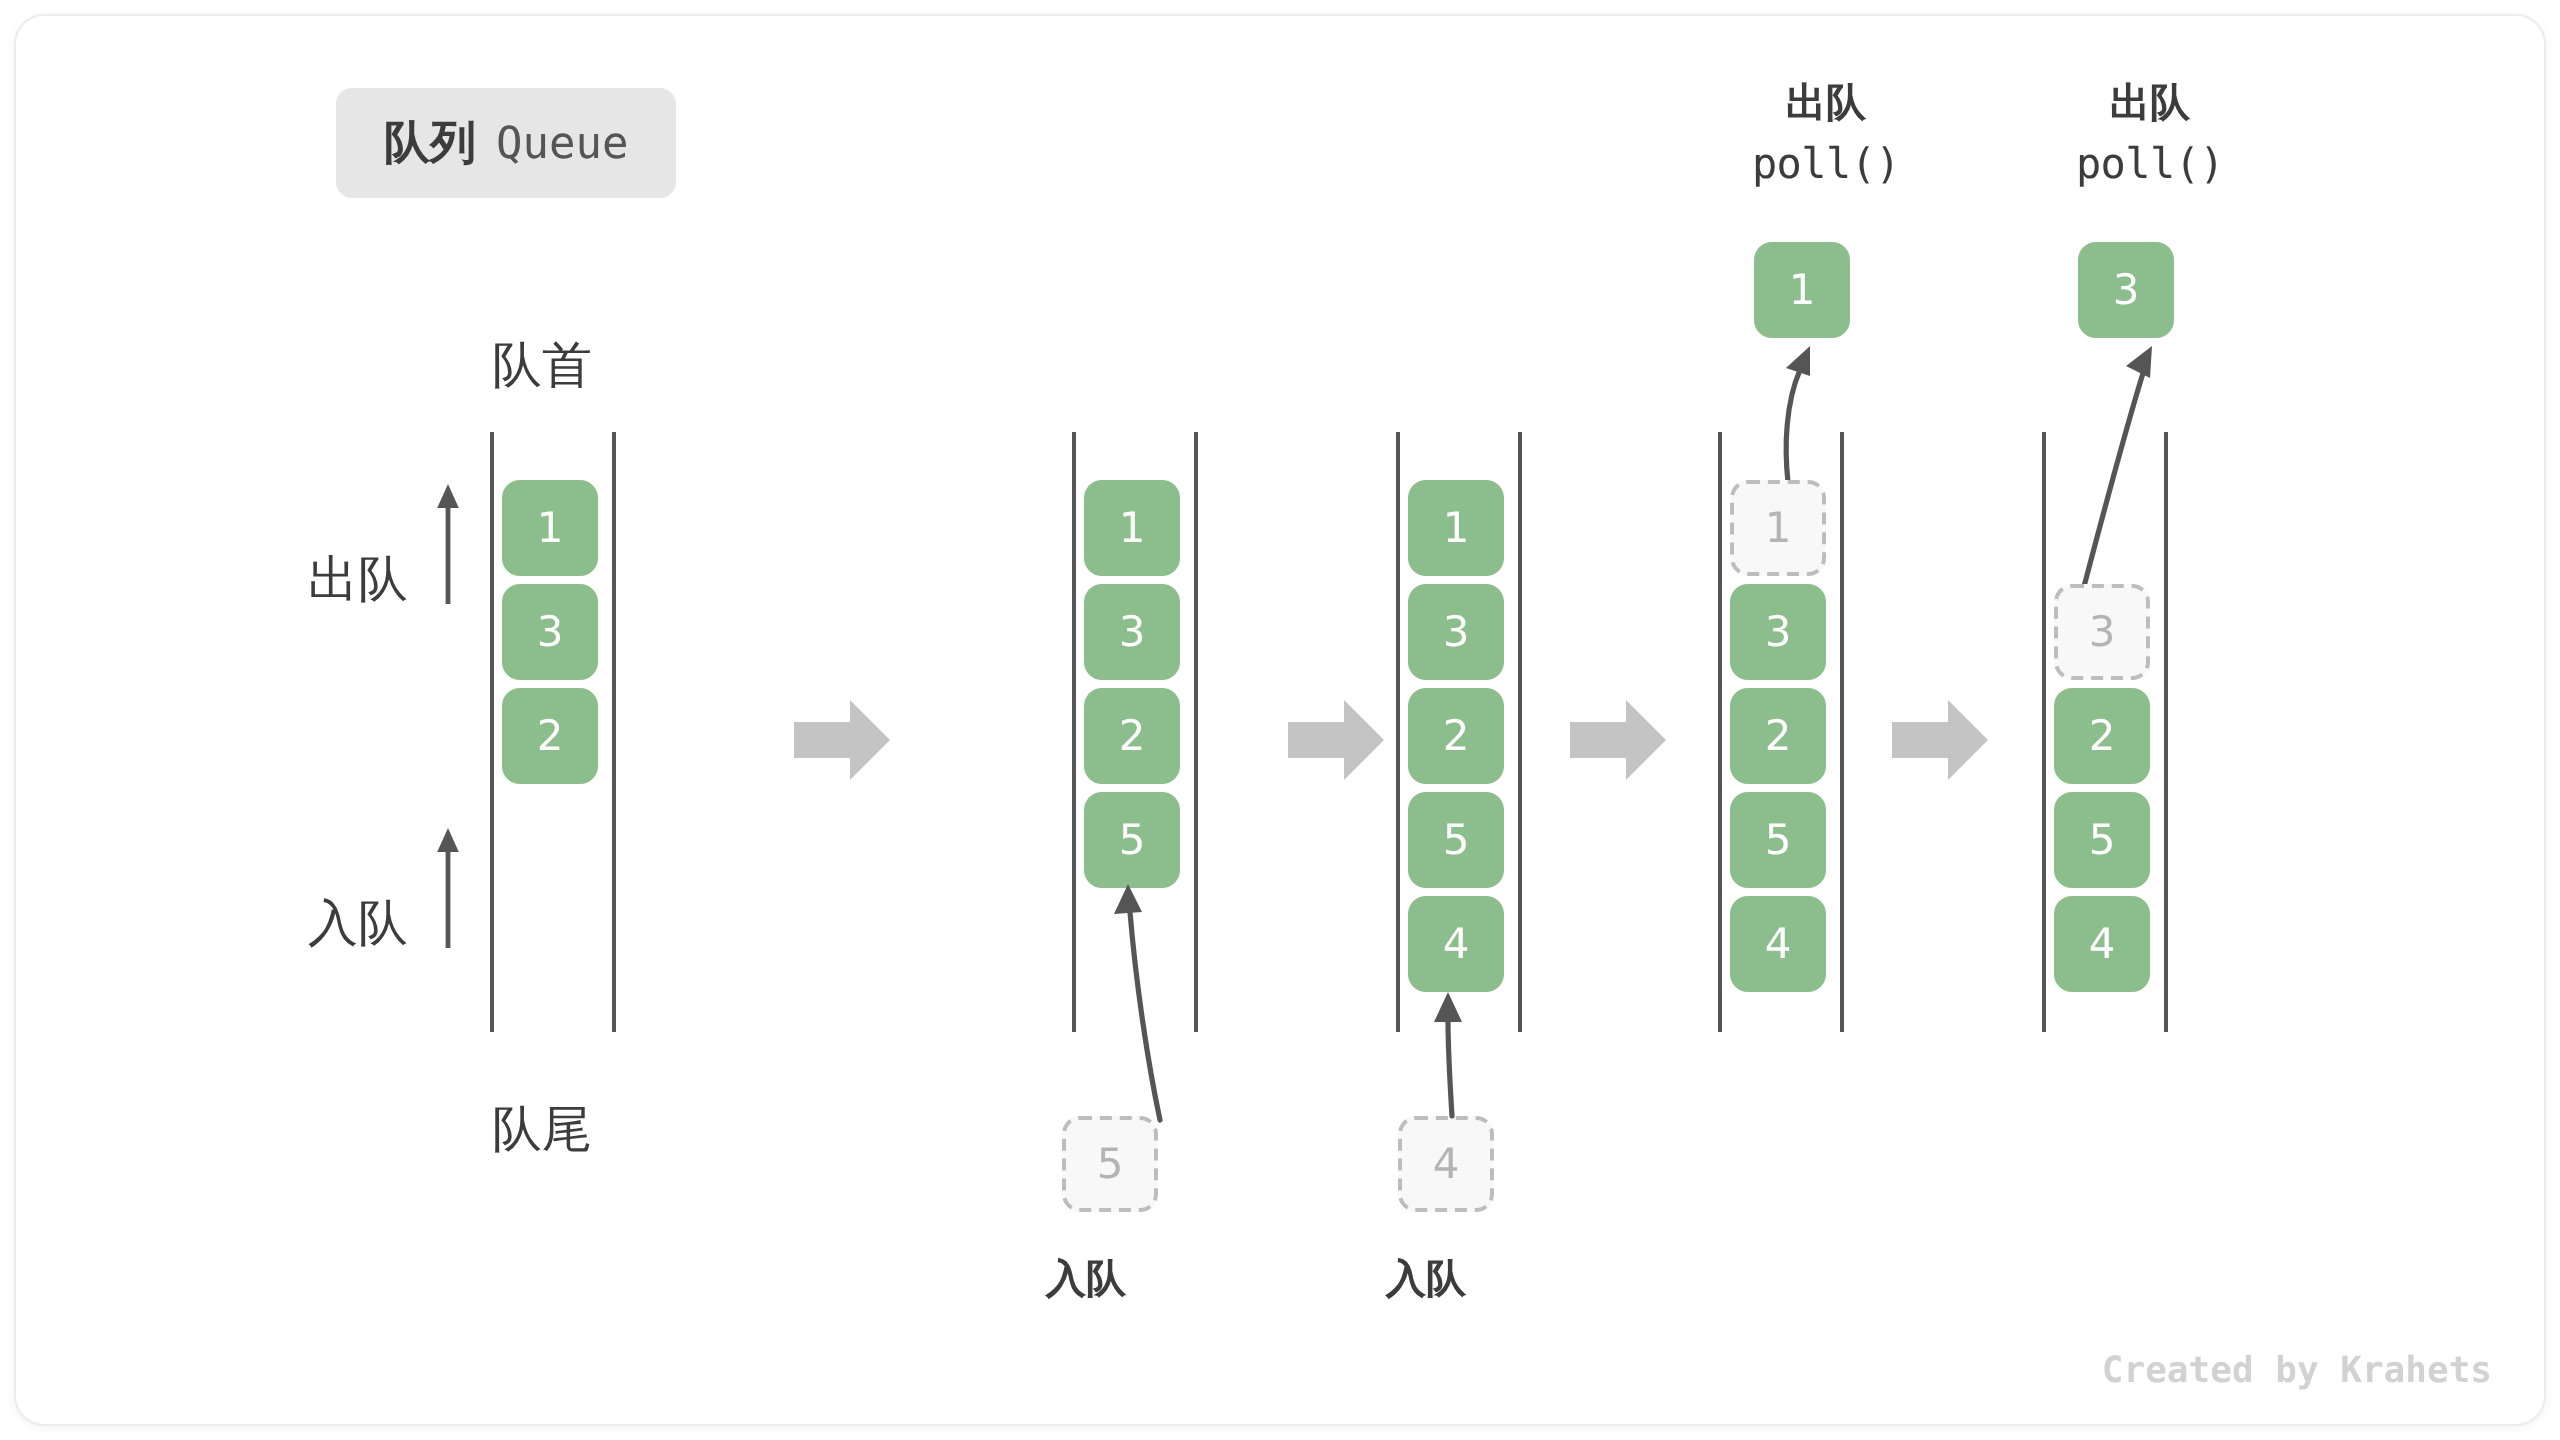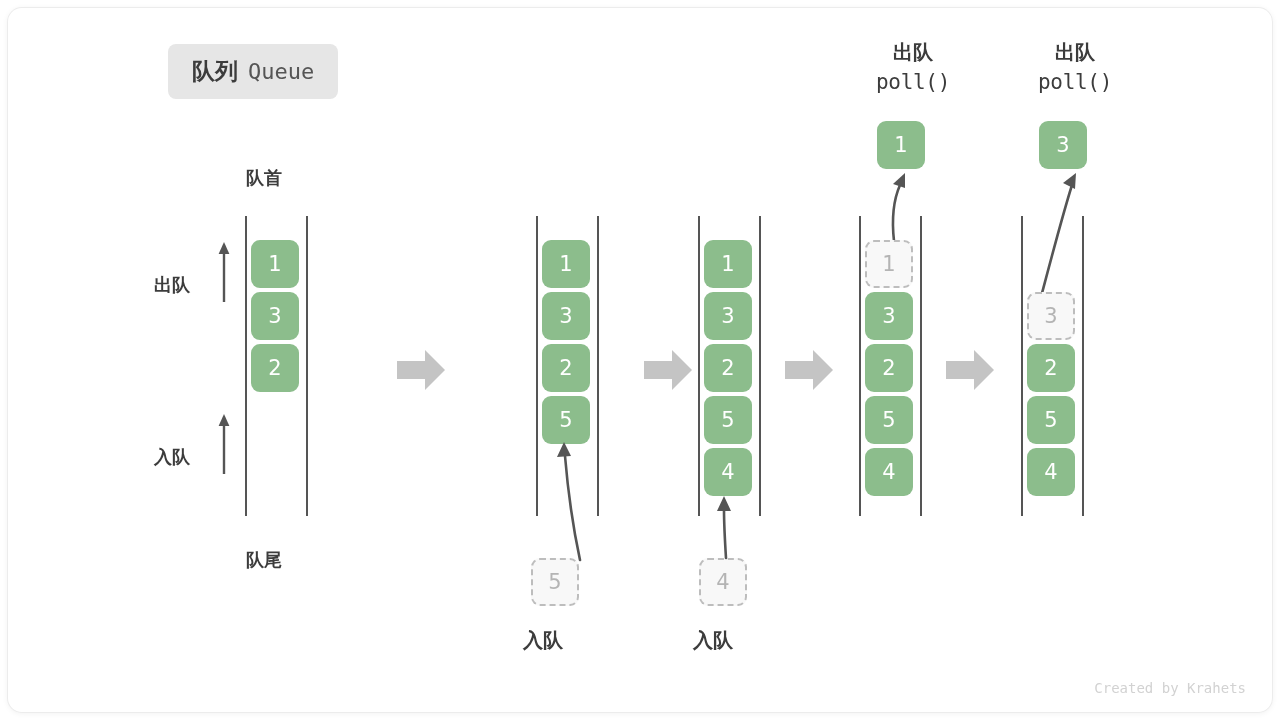--- a/index.html
+++ b/index.html
@@ -47,22 +47,22 @@
     font-family: Liberation Sans, sans-serif;
   }
   #title-badge .en {
     font-size: 22px;
     color: #555555;
     font-family: "DejaVu Sans Mono", monospace;
   }
 
   
   .cn-bold {
-    font-size: 18px;
-    font-weight: bold;
+    font-size: 25px;
+    font-weight: normal;
     color: #3c3c3c;
     white-space: nowrap;
     font-family: "Liberation Sans", sans-serif;
   }
 
   .op-label {
     text-align: center;
     white-space: nowrap;
     line-height: 1.45;
   }
@@ -112,24 +112,25 @@
   .flow-arrow { width: 48px; height: 44px; }
 
   
   .thin-arrow { width: 16px; height: 62px; }
 
   .curve-arrow { }
 
   #footer {
     right: 26px;
     bottom: 16px;
-    font-size: 14px;
+    font-size: 18px;
     color: #d2d2d2;
     font-family: "DejaVu Sans Mono", monospace;
     white-space: nowrap;
+    font-weight: bold;
   }
 </style>
 </head>
 <body>
 
 <div id="canvas">
 
   <div id="title-badge" class="abs">
     <span class="cn">队列</span>
     <span class="en">Queue</span>

